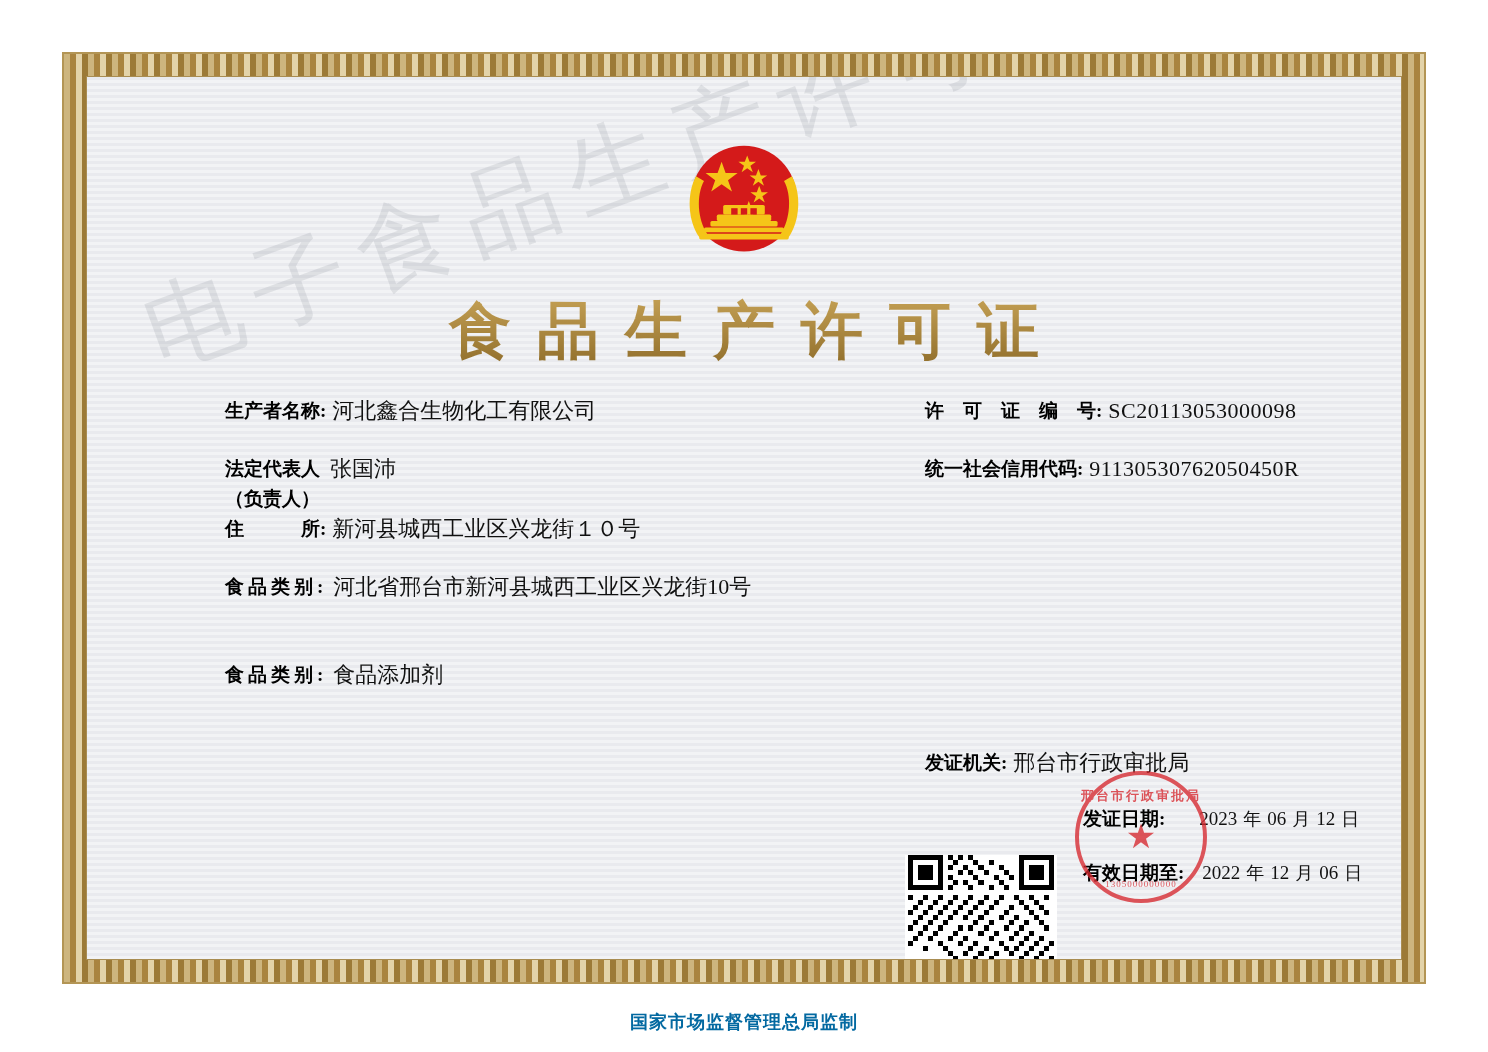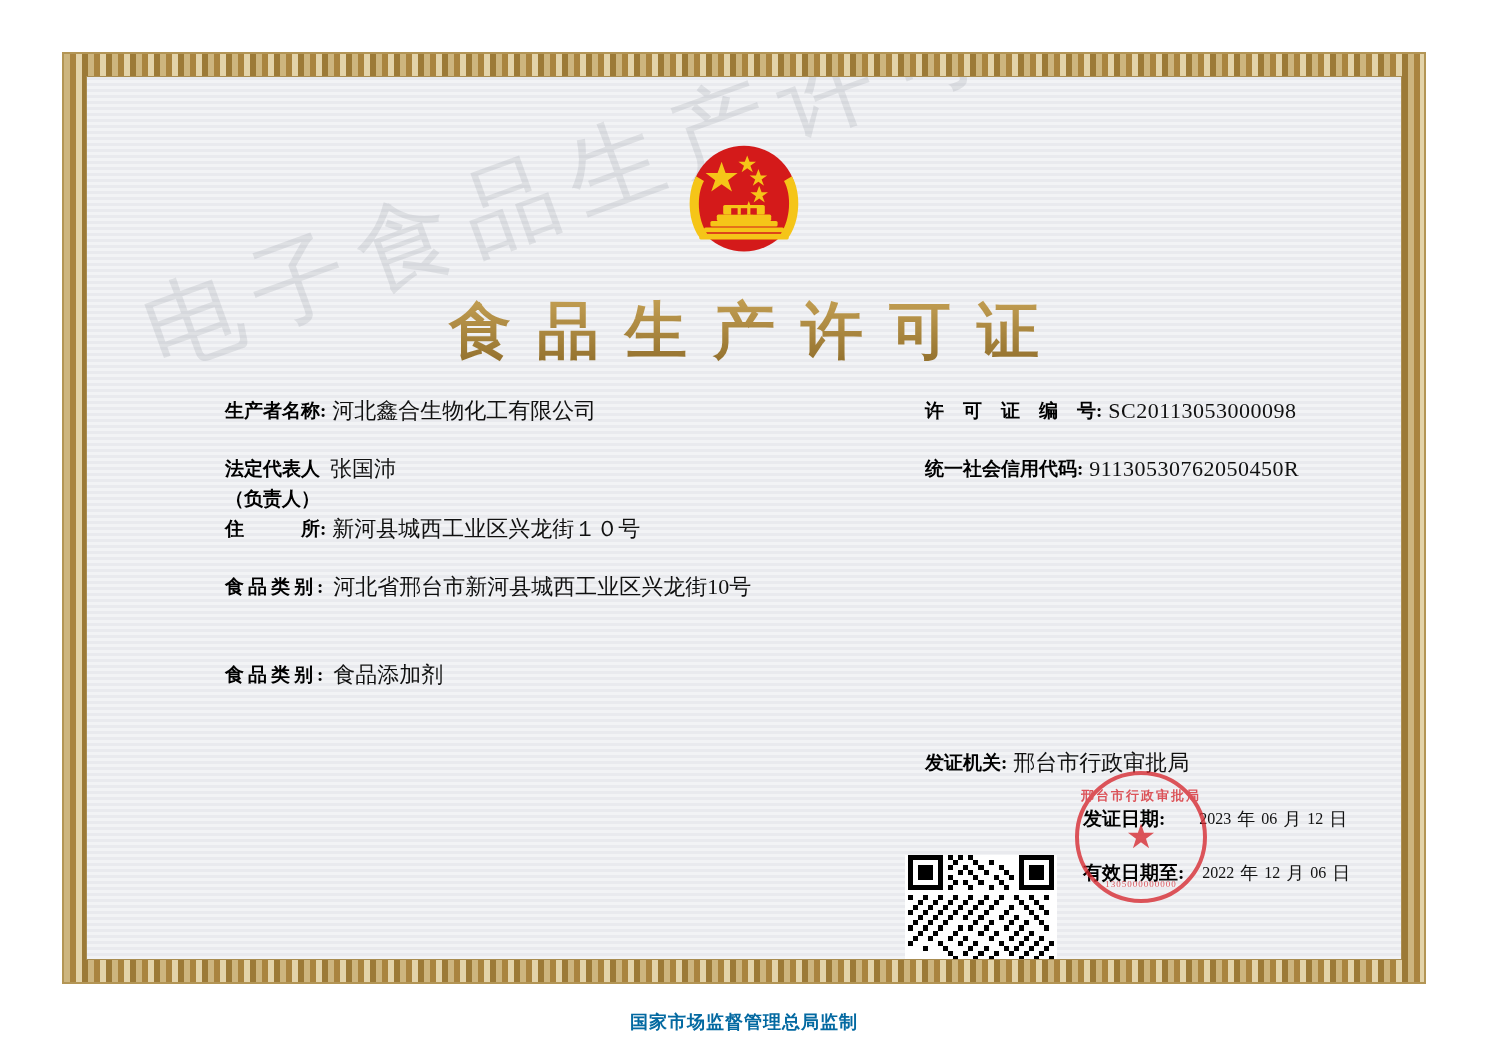--- a/index.html
+++ b/index.html
@@ -141,21 +141,21 @@
   
   #r-license    { left: 838px; top:  20px; text-align: right; }
   #r-credit     { left: 838px; top:  78px; }
 
   
   #r-issuer     { left: 838px; top: 372px; }
   #r-issuedate  { left: 996px; top: 428px; }
   #r-validdate  { left: 996px; top: 482px; }
 
   .datefield { display: flex; align-items: flex-start; }
-  .datefield .d-num { margin: 0 6px; font-size: 16px; }
+  .datefield .d-num { margin: 0 6px; font-size: 19px; }
   .datefield .d-unit { font-size: 18px; }
 
   
   .seal {
     position: absolute;
     left: 988px;
     top: 694px;
     width: 124px;
     height: 124px;
     border: 4px solid #d7282f;

